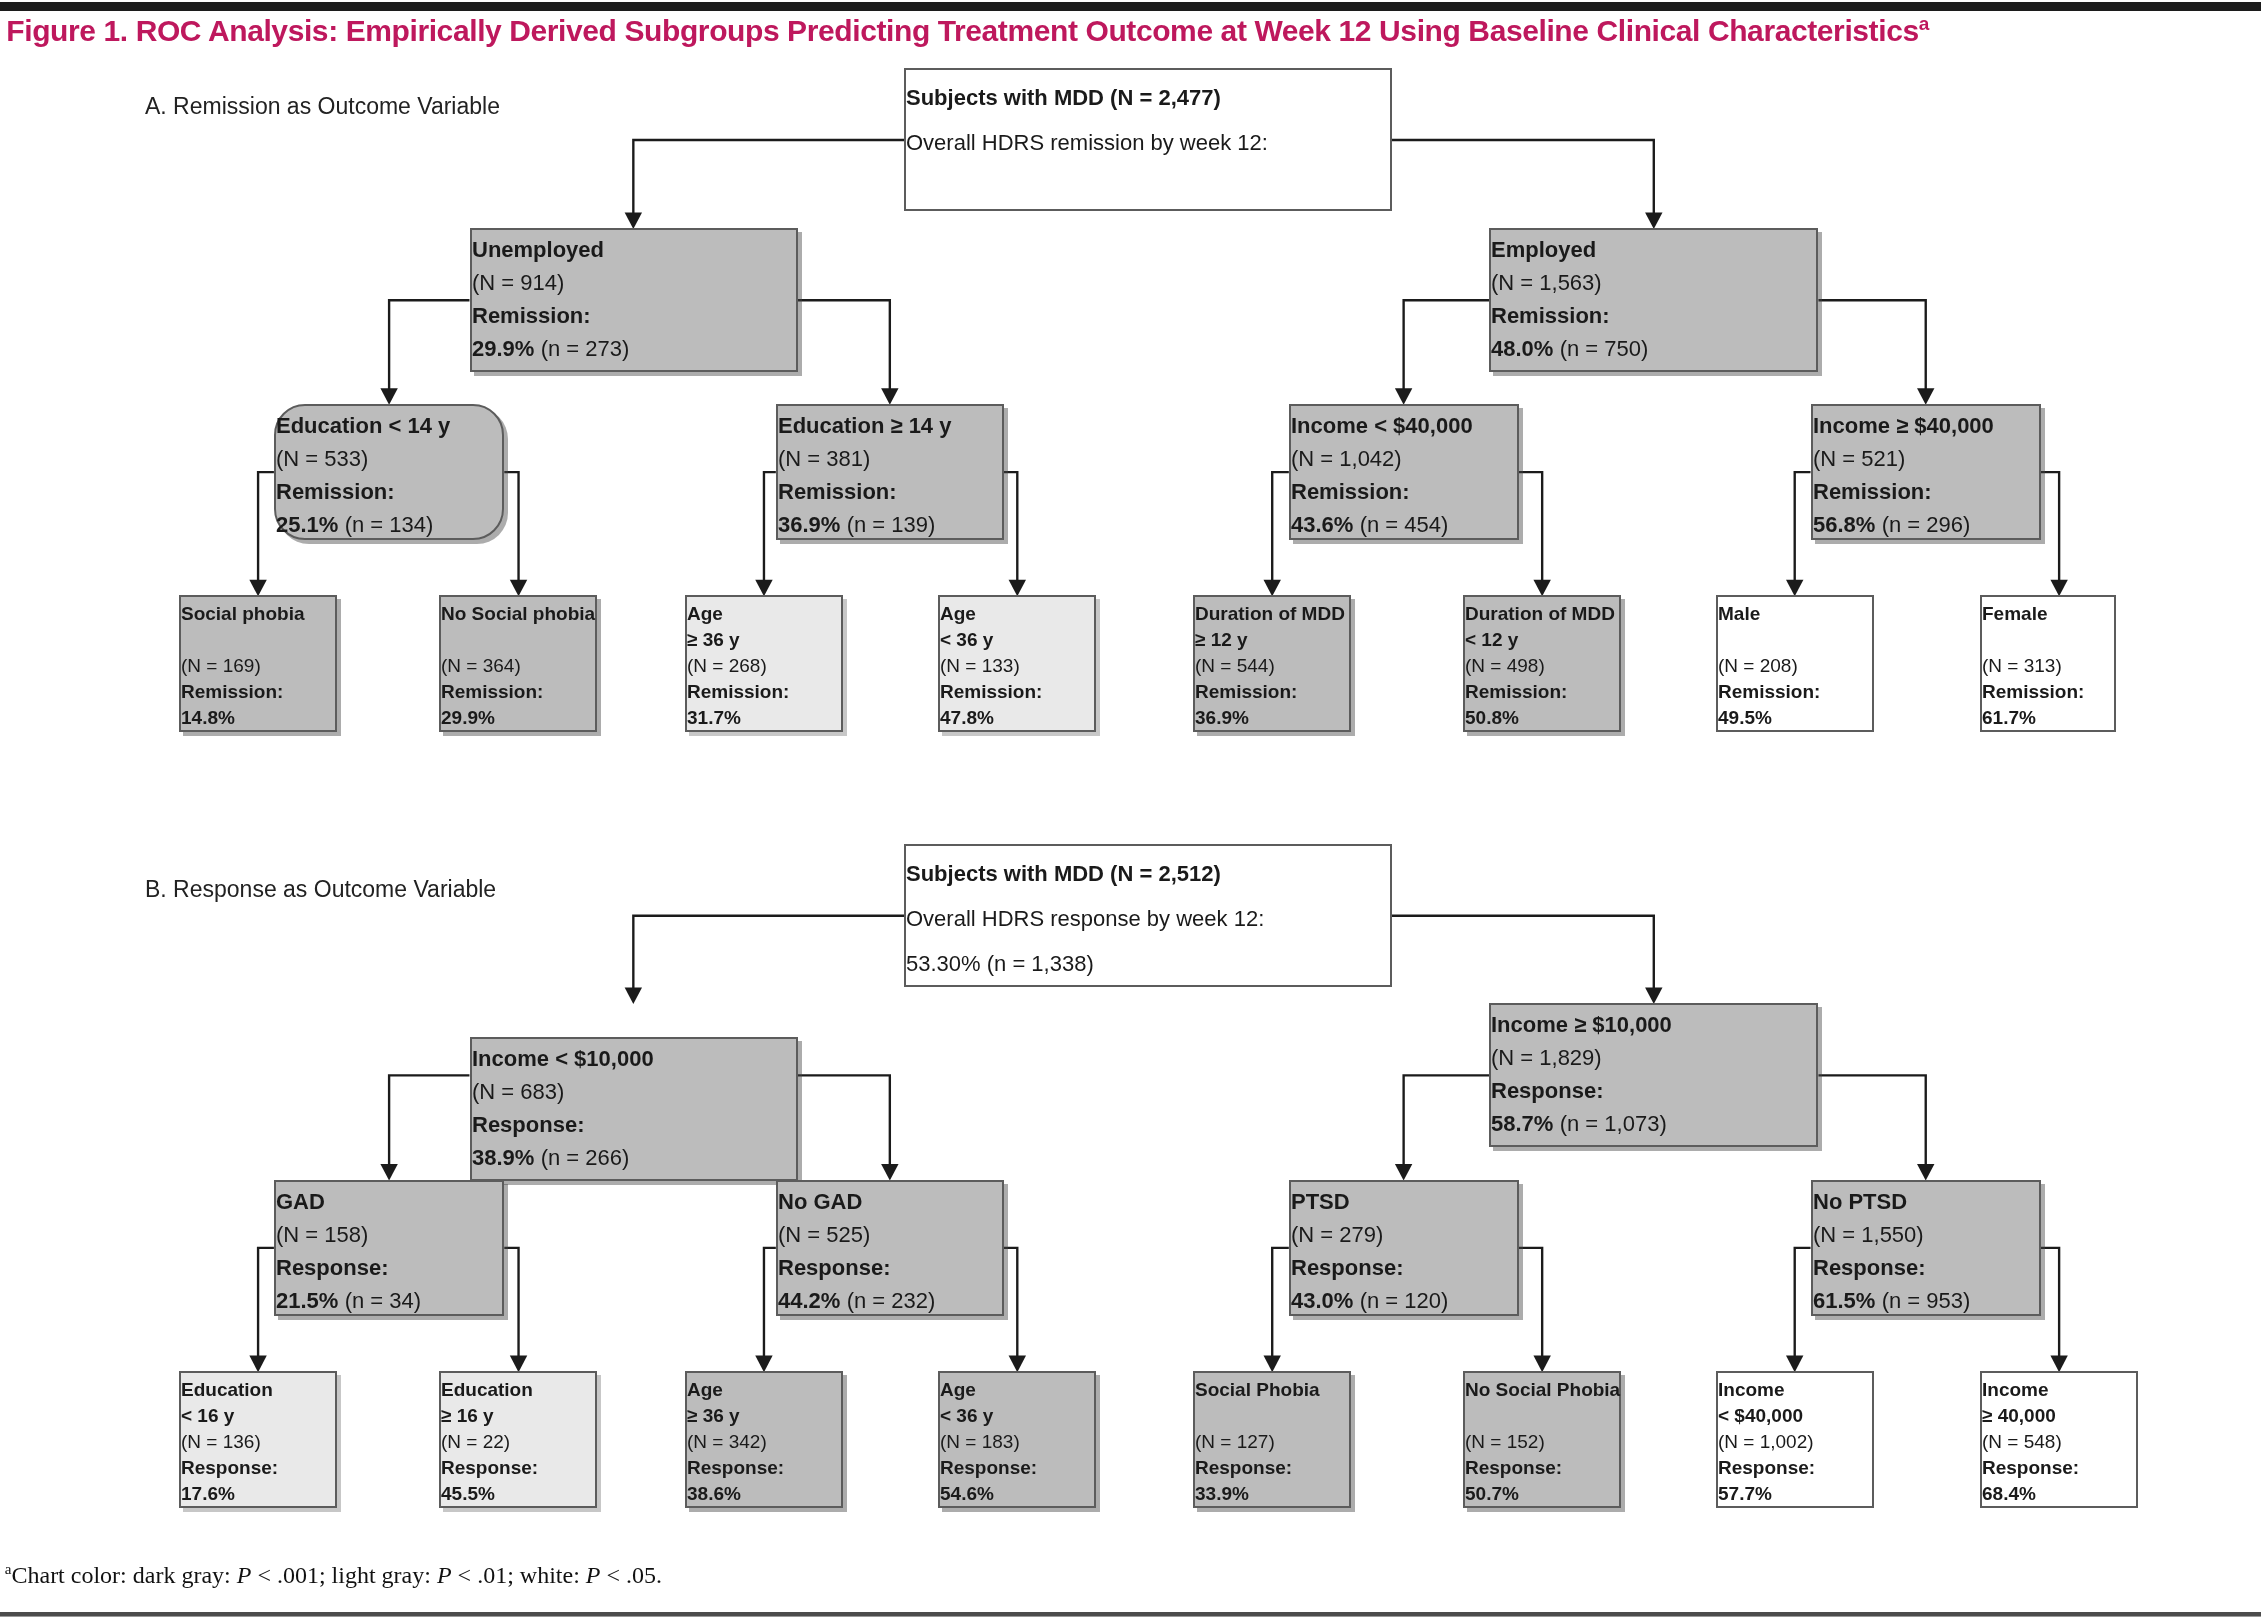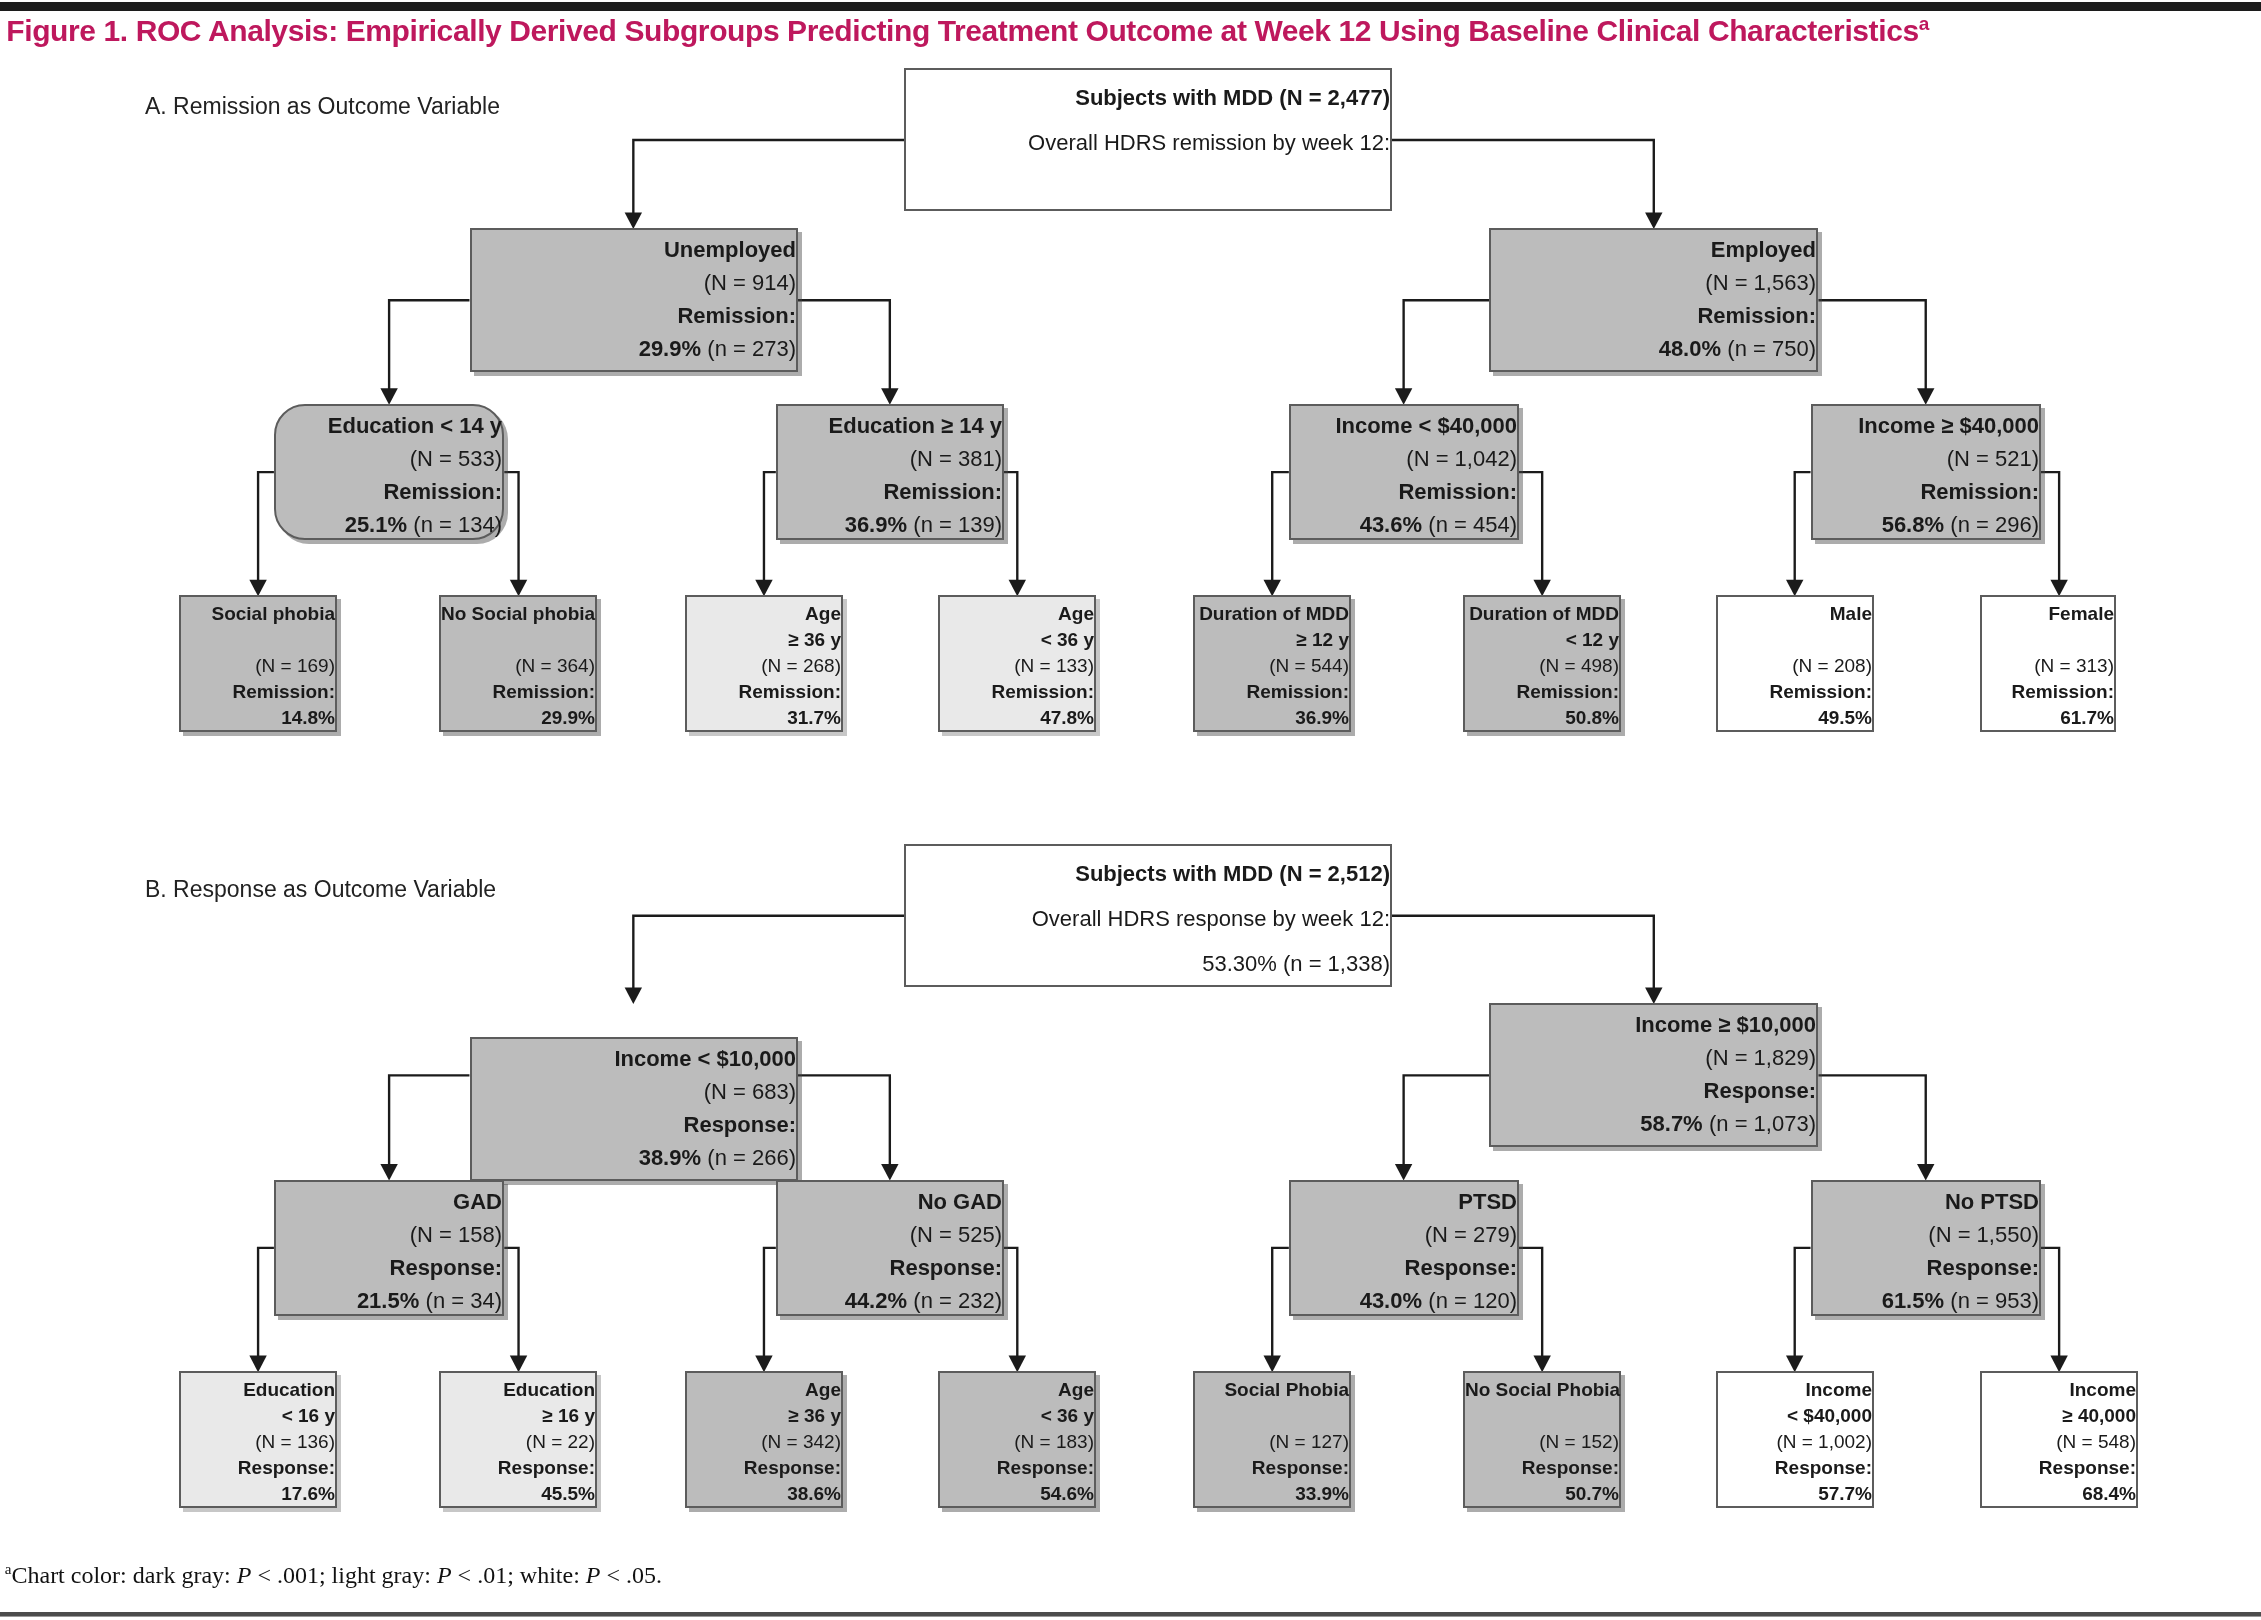--- a/index.html
+++ b/index.html
@@ -4,21 +4,21 @@
 <style>
   html,body{margin:0;padding:0;background:#ffffff;}
   .page{position:relative;width:2261px;height:1621px;background:#ffffff;overflow:hidden;
         font-family:"Liberation Sans",sans-serif;color:#1a1a1a;}
   .topbar{position:absolute;left:0;top:1.6px;width:2261px;height:9.5px;background:#1c1c1c;}
   .bottombar{position:absolute;left:0;top:1612px;width:2261px;height:4px;background:#4c4c4c;border-bottom:1.6px solid #9a9a9a;}
   .figtitle{position:absolute;left:6.3px;top:12.7px;font-size:30px;font-weight:bold;letter-spacing:-0.4px;color:#be185d;white-space:nowrap;}
   .figtitle sup{font-size:19px;vertical-align:super;}
   .panel-label{position:absolute;font-size:23px;color:#222;}
   .connectors{position:absolute;left:0;top:0;z-index:0;}
-  .node{position:absolute;z-index:1;box-sizing:border-box;text-align:right;border:2.4px solid #5c5c5c;background:#fff;}
+  .node{position:absolute;z-index:1;box-sizing:border-box;text-align:left;border:2.4px solid #5c5c5c;background:#fff;}
   .node.dark{background:#bcbcbc;box-shadow:4px 4px 0 rgba(70,70,70,0.45);}
   .node.light{background:#e9e9e9;box-shadow:4px 4px 0 rgba(70,70,70,0.30);}
   .node.white{background:#ffffff;}
   .node .ln{display:block;overflow:visible;white-space:nowrap;}
   .node.root{font-size:22px;padding-top:4.8px;}
   .node.root .ln{height:45px;line-height:45px;}
   .node.root .t{font-weight:bold;}
   .node.mid{font-size:22px;padding-top:3.2px;}
   .node.mid .ln{height:33px;line-height:33px;}
   .node.mid .t,.node.mid .lb,.node.mid .pct{font-weight:bold;}
@@ -119,21 +119,21 @@
         <span class="ln n">(N = 1,563)</span>
         <span class="ln lb">Remission:</span>
         <span class="ln VAL"><span class="pct">48.0%</span><span class="cnt">(n = 750)</span></span>
       </div>
       <div class="node mid dark" style="left: 274px; top: 404px; width: 230px; height: 136px; border-radius: 31px;">
         <span class="ln t">Education &lt; 14 y</span>
         <span class="ln n">(N = 533)</span>
         <span class="ln lb">Remission:</span>
         <span class="ln VAL"><span class="pct">25.1%</span><span class="cnt">(n = 134)</span></span>
       </div>
-      <div class="node mid dark" style="left: 776px; top: 404px; width: 228px; height: 136px; padding-left: 37px;">
+      <div class="node mid dark" style="left: 776px; top: 404px; width: 228px; height: 136px;">
         <span class="ln t">Education ≥ 14 y</span>
         <span class="ln n">(N = 381)</span>
         <span class="ln lb">Remission:</span>
         <span class="ln VAL"><span class="pct">36.9%</span><span class="cnt">(n = 139)</span></span>
       </div>
       <div class="node mid dark" style="left: 1289px; top: 404px; width: 230px; height: 136px;">
         <span class="ln t">Income &lt; $40,000</span>
         <span class="ln n">(N = 1,042)</span>
         <span class="ln lb">Remission:</span>
         <span class="ln VAL"><span class="pct">43.6%</span><span class="cnt">(n = 454)</span></span>

